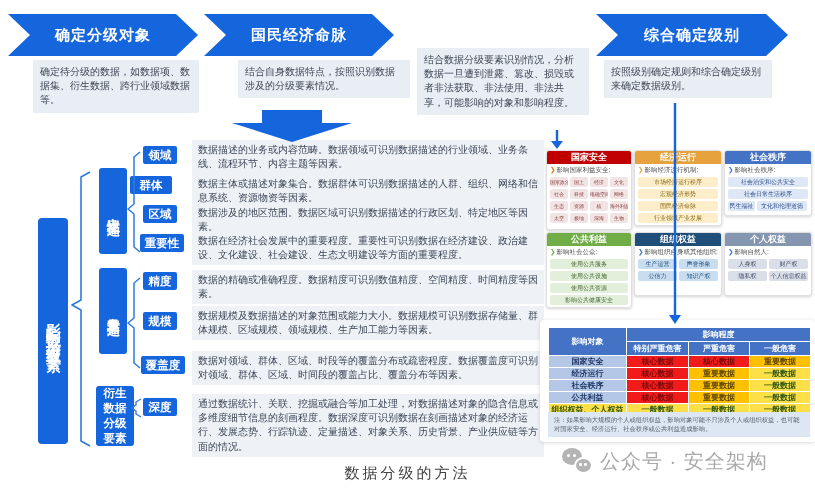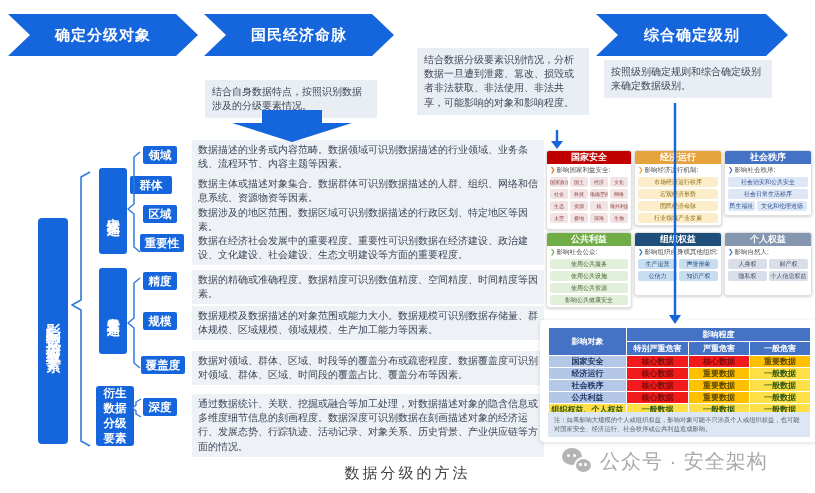--- a/index.html
+++ b/index.html
@@ -11,21 +11,21 @@
         display:flex;align-items:center;justify-content:center;font-weight:bold;font-size:15px;
         letter-spacing:1px;
         clip-path:polygon(0 0,calc(100% - 22px) 0,100% 50%,calc(100% - 22px) 100%,0 100%,22px 50%);}
   .s0{left:8px;width:190px;}
   .s1{left:204px;width:190px;}
   .s2{left:400px;width:190px;}
   .s3{left:596px;width:192px;}
   .sdesc{position:absolute;background:#e9edf4;color:#3f4654;font-size:10px;line-height:1.42;
          padding:5px 7px;}
   .d0{left:33px;top:60px;width:152px;}
-  .d1{left:205px;top:60px;width:158px;margin-top:20px;}
+  .d1{left:238px;top:60px;width:158px;}
   .d2{left:417px;top:48px;width:158px;}
   .d3{left:604px;top:60px;width:154px;}
 
   
   .vbar{position:absolute;left:38px;top:218px;width:30px;height:226px;background:#1565dd;
         border-radius:4px;color:#fff;font-weight:bold;font-size:15px;
         display:flex;align-items:center;justify-content:center;}
   .vtext{writing-mode:vertical-lr;text-orientation:upright;letter-spacing:5px;}
   .group{position:absolute;background:#1565dd;border-radius:3px;color:#fff;font-weight:bold;
          display:flex;align-items:center;justify-content:center;}
@@ -129,20 +129,21 @@
   <div class="step s0">
       <span>确定分级对象</span>
     </div>
   <div class="step s1">
       <span>国民经济命脉</span>
     </div>
   <div class="step s3">
       <span>综合确定级别</span>
     </div>
 
+  <div class="sdesc d0">确定待分级的数据，如数据项、数据集、衍生数据、跨行业领域数据等。</div>
   <div class="sdesc d1">结合自身数据特点，按照识别数据涉及的分级要素情况。</div>
   <div class="sdesc d2">结合数据分级要素识别情况，分析数据一旦遭到泄露、篡改、损毁或者非法获取、非法使用、非法共享，可能影响的对象和影响程度。</div>
   <div class="sdesc d3">按照级别确定规则和综合确定级别来确定数据级别。</div>
 
   <div class="vbar">
     <span class="vtext">影响数据分级要素</span>
   </div>
   <div class="group g0">
     <span class="gv">定性描述</span>
   </div>
@@ -162,21 +163,21 @@
   <div class="flabel fl6">覆盖度</div>
   <div class="flabel fl7">深度</div>
 
   <div class="fdesc fd0">数据描述的业务或内容范畴。数据领域可识别数据描述的行业领域、业务条线、流程环节、内容主题等因素。</div>
   <div class="fdesc fd1">数据主体或描述对象集合。数据群体可识别数据描述的人群、组织、网络和信息系统、资源物资等因素。</div>
   <div class="fdesc fd2">数据涉及的地区范围。数据区域可识别数据描述的行政区划、特定地区等因素。</div>
   <div class="fdesc fd3">数据在经济社会发展中的重要程度。重要性可识别数据在经济建设、政治建设、文化建设、社会建设、生态文明建设等方面的重要程度。</div>
   <div class="fdesc fd4">数据的精确或准确程度。数据精度可识别数值精度、空间精度、时间精度等因素。</div>
   <div class="fdesc fd5">数据规模及数据描述的对象范围或能力大小。数据规模可识别数据存储量、群体规模、区域规模、领域规模、生产加工能力等因素。</div>
   <div class="fdesc fd6">数据对领域、群体、区域、时段等的覆盖分布或疏密程度。数据覆盖度可识别对领域、群体、区域、时间段的覆盖占比、覆盖分布等因素。</div>
-  <div class="fdesc fd7">通过数据统计、关联、挖掘或融合等加工处理，对数据描述对象的隐含信息或多维度细节信息的刻画程度。数据深度可识别数据在刻画描述对象的经济运行、发展态势、行踪轨迹、活动记录、对象关系、历史背景、产业供应链等方面的情况。</div>
+  <div class="fdesc fd7">通过数据统计、关联、挖掘或融合等加工处理，对数据描述对象的隐含信息或多维度细节信息的刻画程度。数据深度可识别数据在刻画描述对象的经济运行、发展态势、行踪轨迹、定量描述、对象关系、历史背景、产业供应链等方面的情况。</div>
 
   <div class="ibox b-ns">
     <div class="ihead h-ns">国家安全</div>
     <div class="ilead"><span class="bul bul-ns">❯</span><span>影响国家利益安全:</span></div>
     <div class="chipgrid gr4 c-ns">
       <span class="chip">国家政治</span>
       <span class="chip">国土</span>
       <span class="chip">经济</span>
       <span class="chip">文化</span>
       <span class="chip">社会</span>

